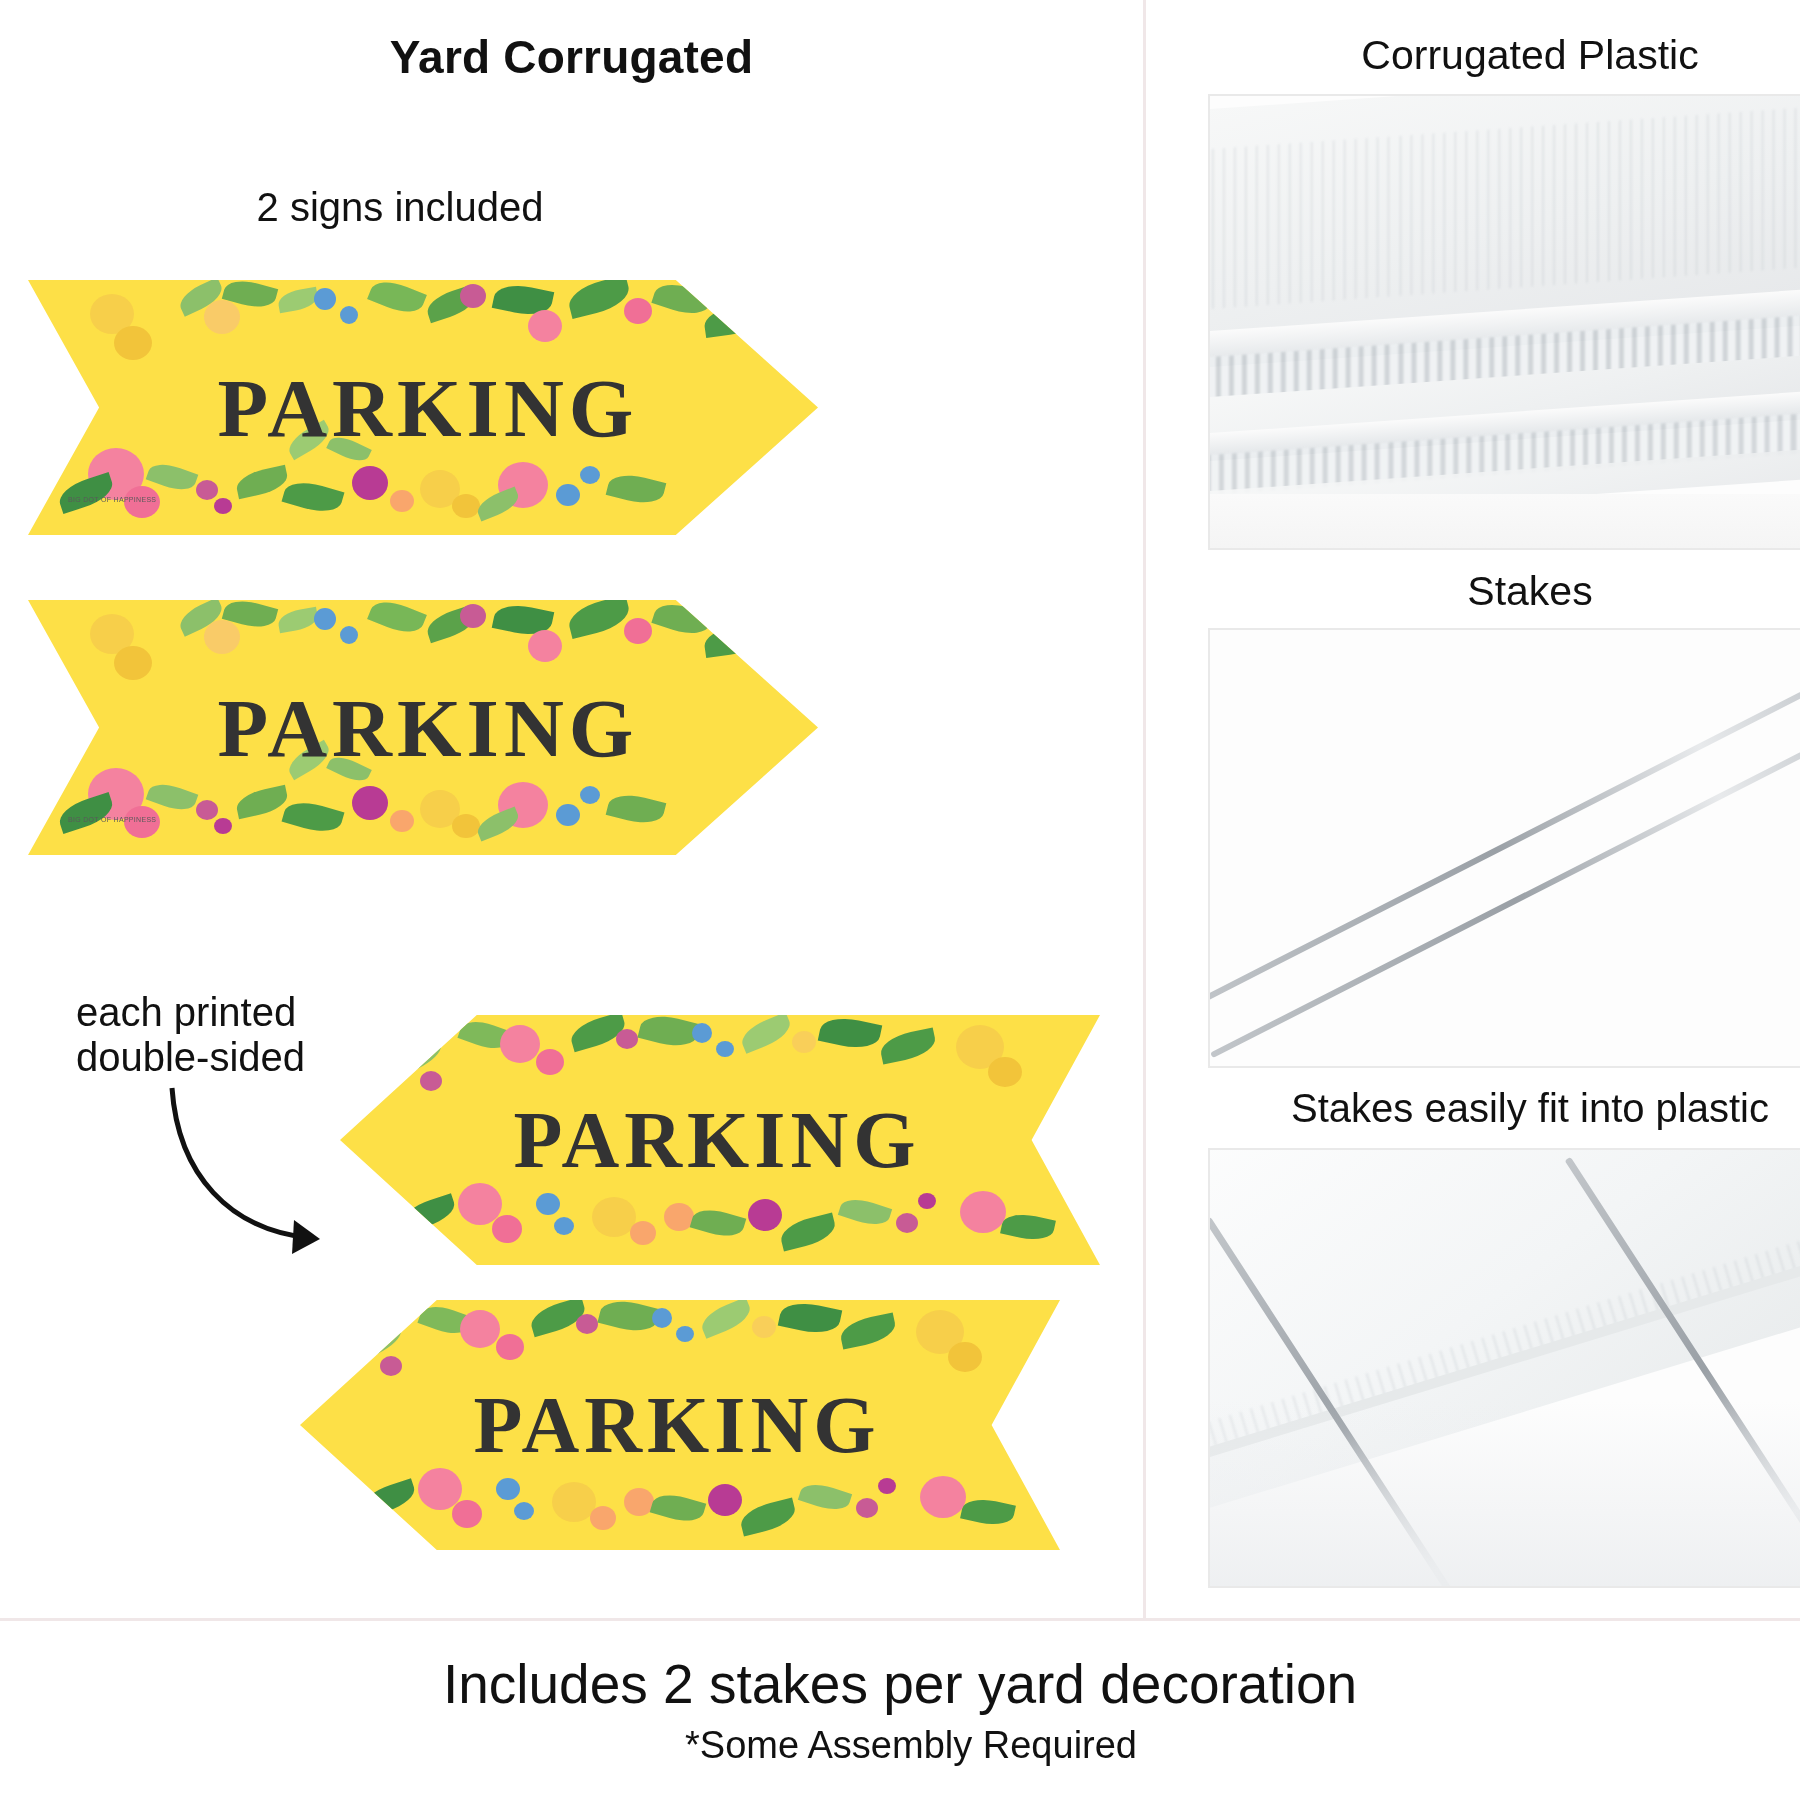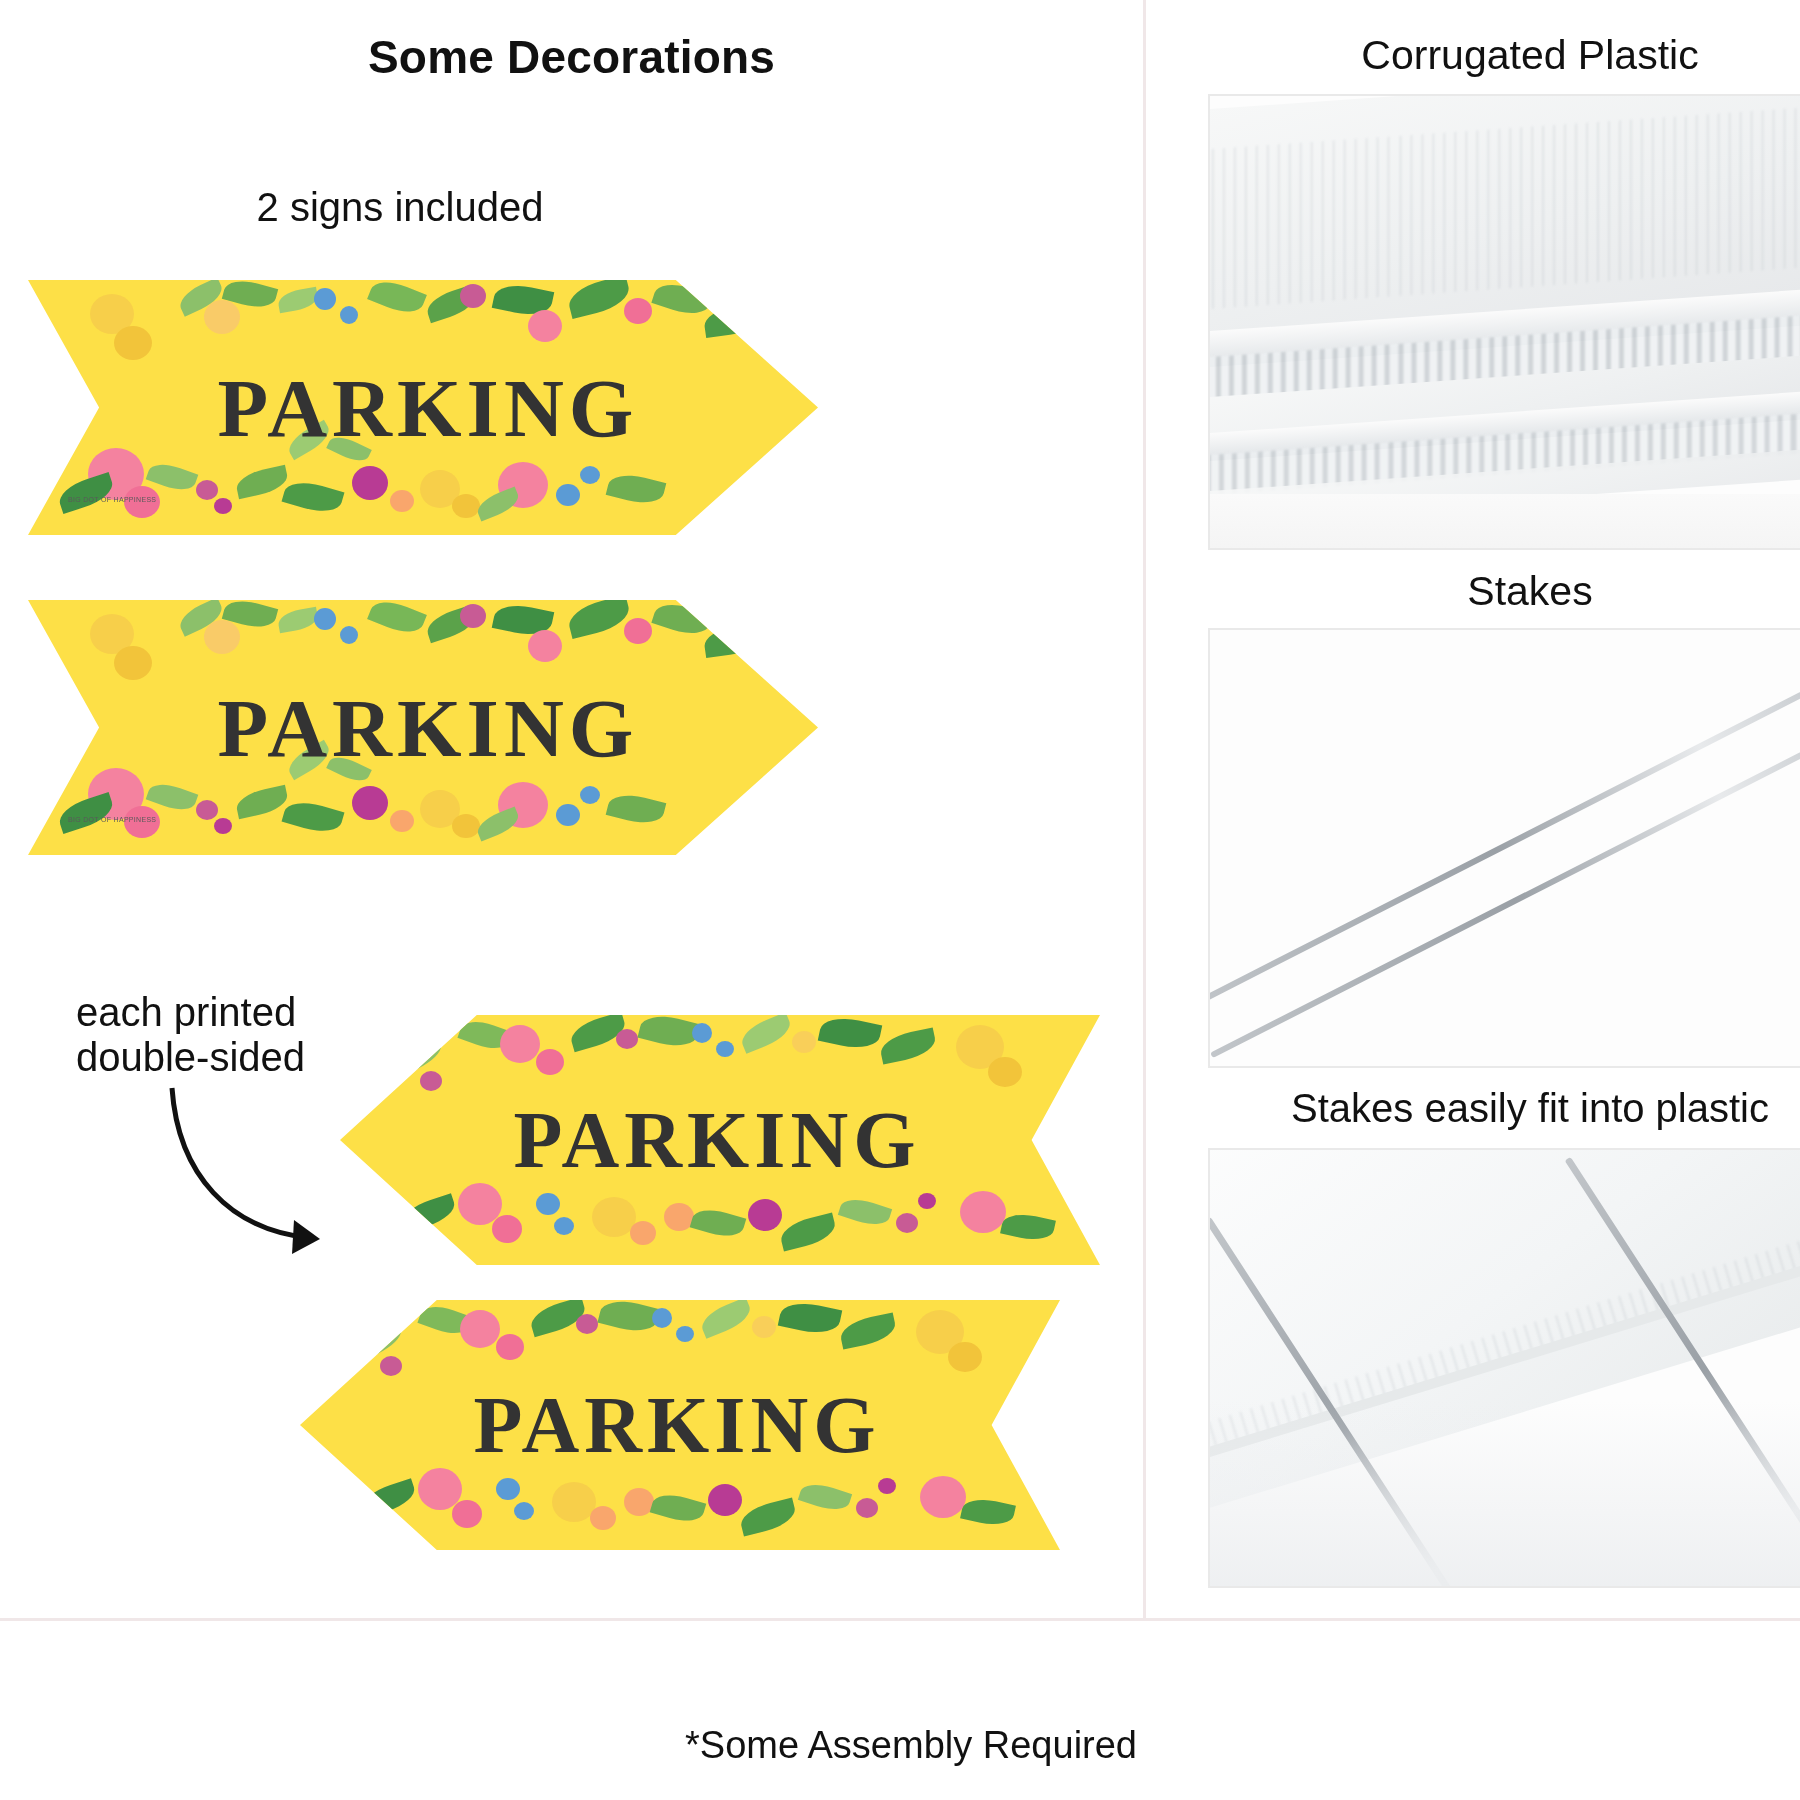--- a/index.html
+++ b/index.html
@@ -158,21 +158,21 @@
   }
 </style>
 </head>
 <body>
 
 <div id="page">
 
   <div class="vdivider"></div>
   <div class="hdivider"></div>
 
-  <div class="left-title">Some Decorations</div>
+  <div class="left-title">Yard Corrugated</div>
   <div class="signs-included">2 signs included</div>
 
   <div class="sign sign-right" style="left:28px; top:280px; width:790px; height:255px;">
     <div class="sign-inner">
 
       <div class="leaf" style="left:150px;top:6px;width:46px;height:22px;background:#8cc06a;transform:rotate(-25deg);"></div>
       <div class="leaf" style="left:196px;top:2px;width:52px;height:24px;background:#6fae52;transform:rotate(15deg);"></div>
       <div class="fl" style="left:62px;top:14px;width:44px;height:40px;background:#f7cf4a;"></div>
       <div class="fl" style="left:86px;top:46px;width:38px;height:34px;background:#f2c43a;"></div>
       <div class="fl" style="left:176px;top:20px;width:36px;height:34px;background:#f9c96a;opacity:.95;"></div>
@@ -377,15 +377,16 @@
     <div class="sp-board" style="left:-120px; top:-140px; width:820px; height:400px; transform:rotate(-17deg);"></div>
     <div class="cp-lines soft" style="left:-100px; top:180px; width:800px; height:26px; opacity:.5; transform:rotate(-17deg);"></div>
     <div style="position:absolute; left:-120px; top:208px; width:820px; height:10px; background:#e6e9ea; transform:rotate(-17deg);"></div>
 
     <div class="stake-rod" style="left:-130px; top:300px; width:560px; height:7px; transform:rotate(57deg); transform-origin:center;"></div>
     <div class="stake-rod" style="left:230px; top:240px; width:560px; height:7px; transform:rotate(57deg); transform-origin:center;"></div>
 
     <div style="position:absolute; left:0; top:250px; width:640px; height:190px; background:linear-gradient(180deg,rgba(245,246,247,0),rgba(236,238,240,.9));"></div>
   </div>
 
+  <div class="footer-main">Includes 2 stakes per yard decoration</div>
   <div class="footer-sub">*Some Assembly Required</div>
 
 </div>
 
 </body></html>

